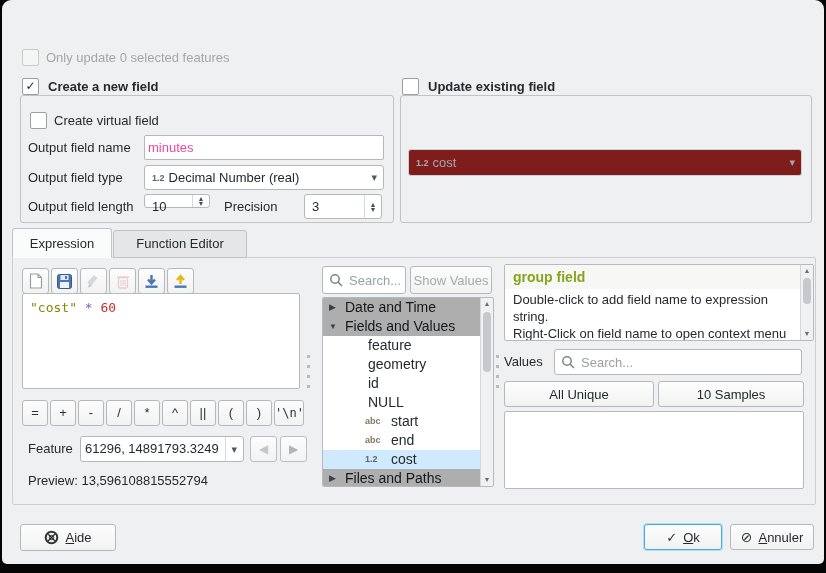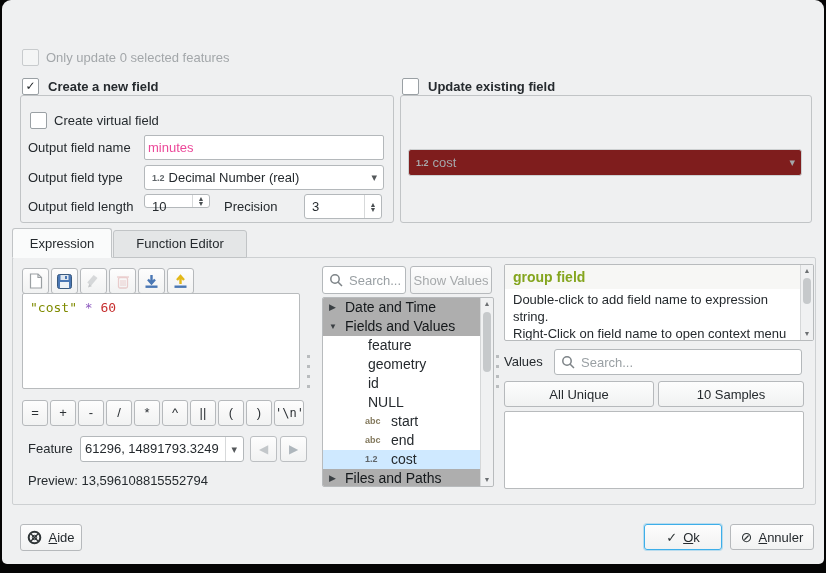--- a/index.html
+++ b/index.html
@@ -290,21 +290,21 @@
     <input placeholder="Search..." style="">
   </div>
   <div class="btn" style="left:504px;top:381px;width:150px;height:26px;">
     <span>All Unique</span>
   </div>
   <div class="btn" style="left:658px;top:381px;width:146px;height:26px;">
     <span>10 Samples</span>
   </div>
   <div class="list" style="left:504px;top:411px;width:298px;height:76px;"></div>
 
-  <div class="btn" style="left:20px;top:524px;width:62px;height:27px;">
+  <div class="btn" style="left:20px;top:524px;width:96px;height:27px;">
     <svg width="15" height="15" viewBox="0 0 15 15">
       <circle cx="7.5" cy="7.5" r="5.8" fill="none" stroke="#2e3436" stroke-width="2"></circle>
       <circle cx="7.5" cy="7.5" r="2.2" fill="#eff0f1" stroke="#2e3436" stroke-width="1"></circle>
       <line x1="3.5" y1="3.5" x2="11.5" y2="11.5" stroke="#2e3436" stroke-width="1.2"></line>
       <line x1="11.5" y1="3.5" x2="3.5" y2="11.5" stroke="#2e3436" stroke-width="1.2"></line>
     </svg>
     <span><span class="mn">A</span><span>ide</span></span>
   </div>
   <div class="btn" style="left:644px;top:524px;width:78px;height:26px;border-color:#3daee9;box-shadow:0 0 0 1px rgba(61,174,233,.3);">
     <span style="color:#2e3436;">✓</span>

